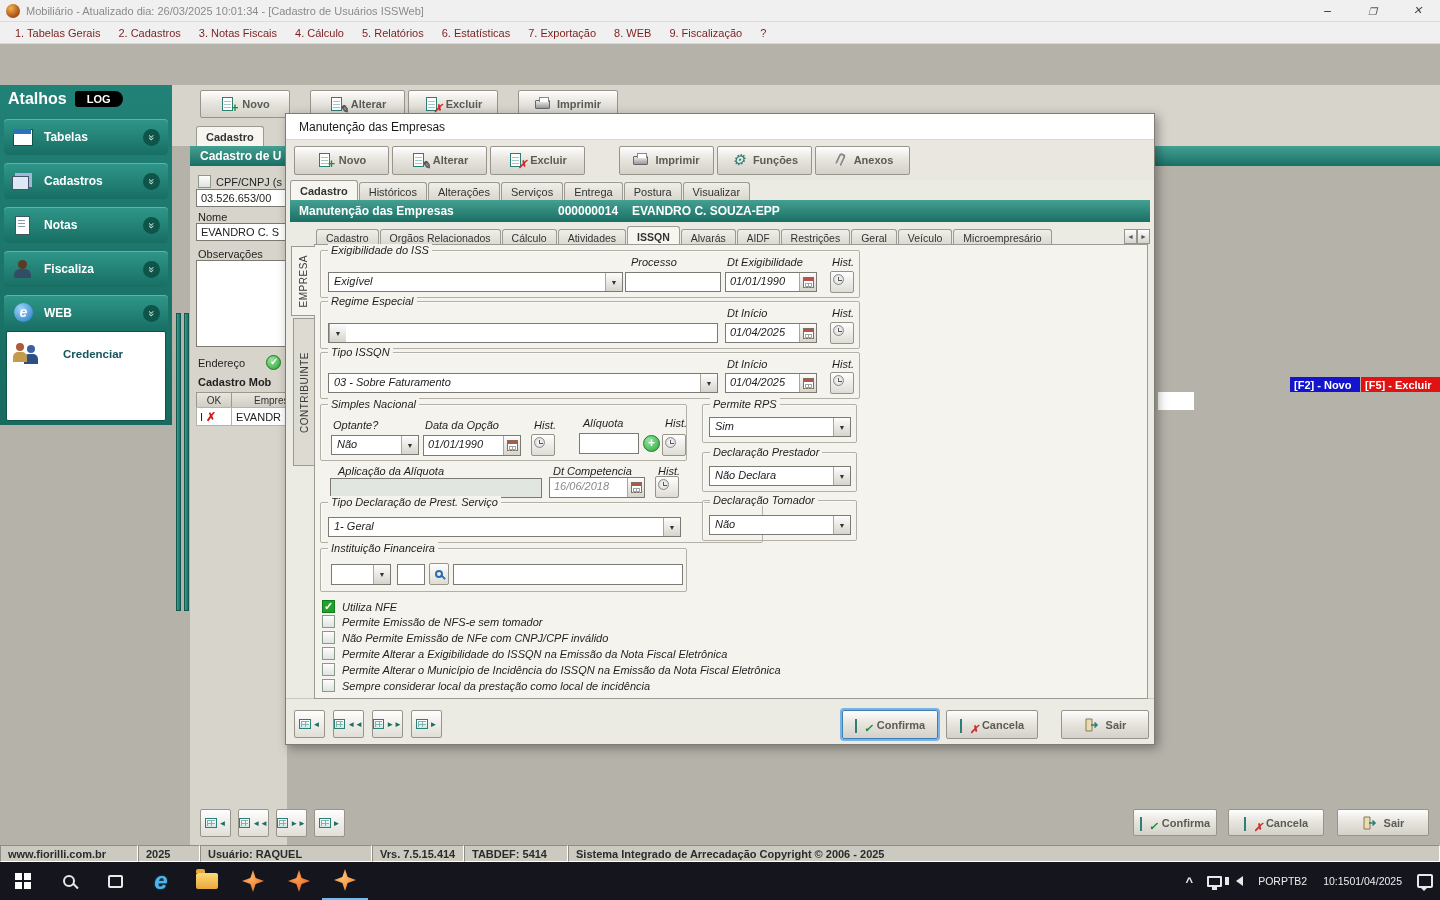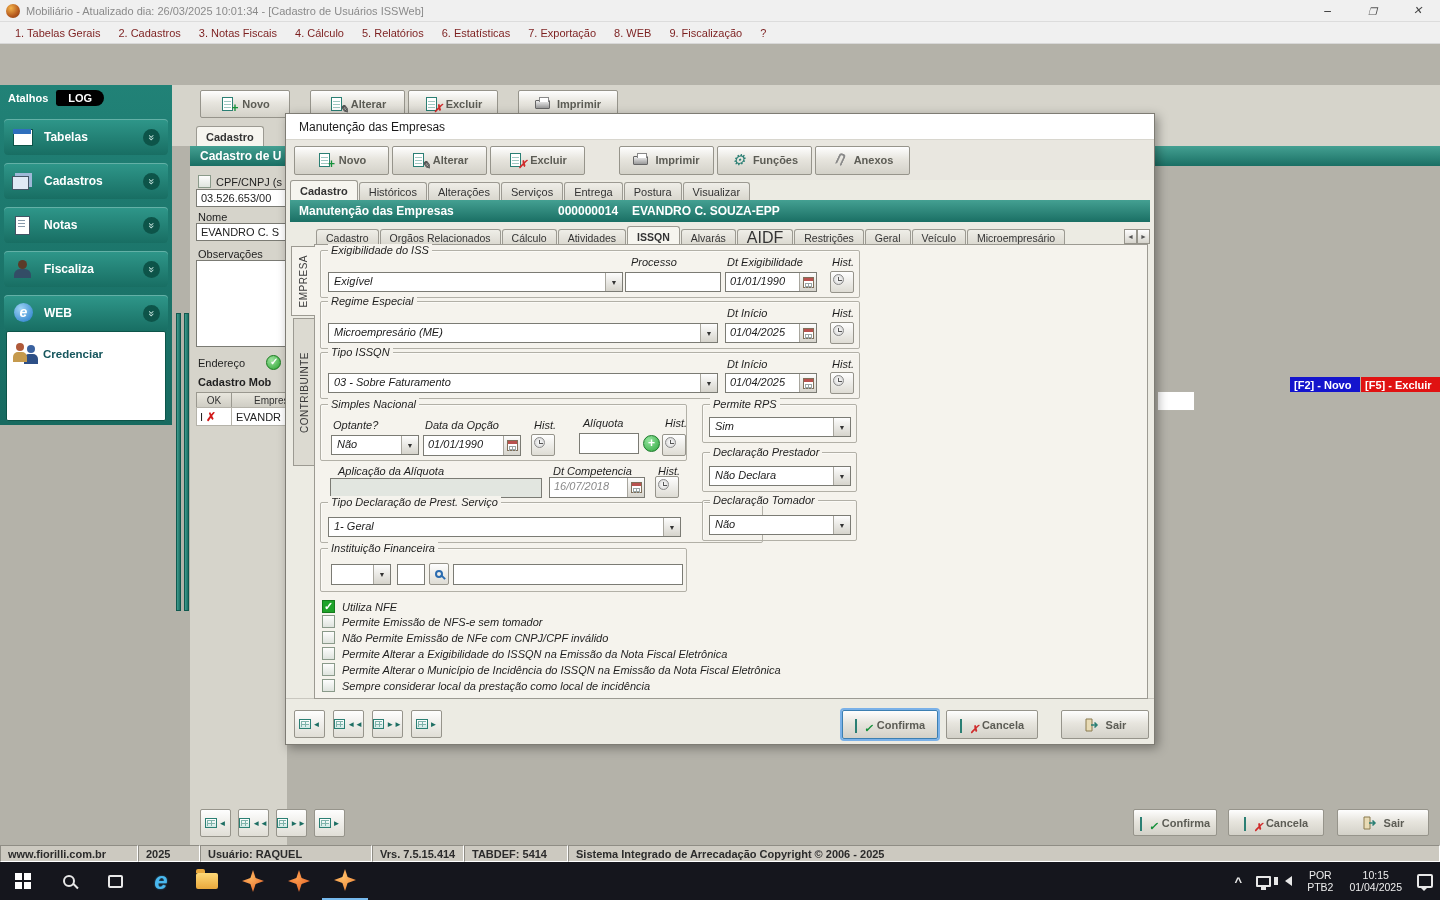--- a/index.html
+++ b/index.html
@@ -33,38 +33,38 @@
   .buildings{position:absolute;right:0;top:0;width:118px;height:41px;background:#0b1c3a;overflow:hidden}
   .bld{position:absolute;bottom:0;background:#17355f}
   .bld.w{background-image:repeating-linear-gradient(to bottom,rgba(190,220,255,.75) 0 2px,transparent 2px 5px),repeating-linear-gradient(to right,rgba(190,220,255,.55) 0 2px,transparent 2px 5px)}
   .power-btn{position:absolute;right:10px;top:7px;width:26px;height:26px;border-radius:50%;background:radial-gradient(circle at 35% 30%,#ff8a7a,#d31a0e 60%,#8e0b05);border:2px solid #f3d9d2;box-shadow:0 1px 3px rgba(0,0,0,.5);cursor:pointer}
   .power-btn::before{content:"";position:absolute;left:7px;top:7px;width:8px;height:8px;border:2px solid #fff;border-radius:50%;border-top-color:transparent}
   .power-btn::after{content:"";position:absolute;left:10px;top:4px;width:2px;height:6px;background:#fff}
 
   
   .sidebar{position:absolute;left:0;top:85px;width:172px;height:340px;background:linear-gradient(180deg,#218277,#176a60)}
   .side-top{position:absolute;left:8px;top:5px;display:flex;align-items:center;gap:8px}
-  .atalhos{color:#fff;font-weight:bold;font-size:11px}
+  .atalhos{color:#fff;font-weight:bold;font-size:16px}
   .logbadge{background:#000;color:#fff;font-weight:bold;font-size:11px;padding:2px 12px;border-radius:3px 10px 10px 3px;cursor:pointer}
   .side-item{position:absolute;left:4px;width:164px;height:36px;border-radius:4px;background:linear-gradient(180deg,#2f978a,#186e63);box-shadow:inset 0 1px 0 rgba(255,255,255,.25);display:flex;align-items:center;padding:0 8px;cursor:pointer}
   .side-item .lab{color:#fff;font-weight:bold;font-size:12px;margin-left:10px}
   .chev{margin-left:auto;width:17px;height:17px;border-radius:50%;background:#0d5449;color:#cfe9e4;display:flex;align-items:center;justify-content:center}
   .chev::before{content:"»";transform:rotate(90deg);font-size:11px;line-height:1}
   .si-ic{width:22px;height:20px;position:relative;flex:none}
   .si-tab::before{content:"";position:absolute;left:1px;top:2px;width:18px;height:15px;background:#fff;border:1px solid #0d5449}
   .si-tab::after{content:"";position:absolute;left:1px;top:2px;width:18px;height:5px;background:#2f6fbd}
   .si-cad::before{content:"";position:absolute;left:0;top:5px;width:15px;height:12px;background:#dfe9f5;border:1px solid #456;box-shadow:3px -3px 0 #9fb8d8}
   .si-not::before{content:"";position:absolute;left:3px;top:1px;width:13px;height:17px;background:#fff;border:1px solid #456}
   .si-not::after{content:"";position:absolute;left:6px;top:5px;width:7px;height:8px;background:repeating-linear-gradient(to bottom,#89a 0 1px,transparent 1px 3px)}
   .si-fis::before{content:"";position:absolute;left:6px;top:1px;width:9px;height:9px;border-radius:50%;background:#5b3a28}
   .si-fis::after{content:"";position:absolute;left:2px;top:10px;width:17px;height:9px;border-radius:6px 6px 0 0;background:#334d66}
   .si-web::before{content:"e";position:absolute;left:2px;top:0;width:19px;height:19px;border-radius:50%;background:radial-gradient(circle at 35% 30%,#9fd4f5,#1f78c8);color:#fff;font-weight:bold;font-style:italic;font-size:14px;text-align:center;line-height:18px}
   .web-panel{position:absolute;left:6px;top:246px;width:160px;height:90px;background:#fff;border:1px solid #0d5449;border-radius:2px}
   .wp-row{display:flex;align-items:center;height:44px;padding:0 6px;cursor:pointer}
-  .wp-row .lab{font-weight:bold;color:#15555c;font-size:11.5px;margin-left:0}
+  .wp-row .lab{font-weight:bold;color:#15555c;font-size:11.5px;margin-left:20px}
   .wp-ic{width:30px;height:28px;position:relative;flex:none}
   .wp-cred::before{content:"";position:absolute;left:3px;top:3px;width:8px;height:8px;border-radius:50%;background:#b05a3a;box-shadow:11px 2px 0 #3a62a0}
   .wp-cred::after{content:"";position:absolute;left:0;top:12px;width:14px;height:10px;border-radius:5px 5px 0 0;background:#c59a4d;box-shadow:11px 2px 0 #2d4f86}
   .wp-not::before{content:"";position:absolute;left:1px;top:8px;width:22px;height:14px;background:linear-gradient(#f7d98a,#dca93f);border:1px solid #9a7a2a;border-radius:2px}
   .wp-not::after{content:"";position:absolute;left:6px;top:3px;width:13px;height:9px;background:#fff;border:1px solid #889}
 
   
   .btn{position:absolute;display:flex;align-items:center;justify-content:center;gap:6px;background:linear-gradient(180deg,#fefefe,#e7e5de 45%,#d3d1c8);border:1px solid #96948b;border-radius:2px;font-weight:bold;color:#5c5c55;font-size:11px;cursor:pointer}
   .ic{position:relative;width:16px;height:16px;flex:none}
   .pc-doc{position:absolute;left:2px;top:1px;width:11px;height:14px;background:#fff;border:1px solid #2b7f74}
@@ -163,21 +163,21 @@
   .tk-folder{position:relative;width:22px;height:16px;background:linear-gradient(#ffd977,#e9a83c);border-radius:2px}
   .tk-folder::before{content:"";position:absolute;left:0;top:-4px;width:9px;height:4px;background:#e9a83c;border-radius:2px 2px 0 0}
   .tk-star{width:22px;height:22px;clip-path:polygon(50% 0,62% 36%,100% 50%,62% 64%,50% 100%,38% 64%,0 50%,38% 36%)}
   .tray{margin-left:auto;display:flex;align-items:center;height:38px}
   .tray-it{color:#e8e8e8;display:flex;align-items:center;justify-content:center;height:38px;padding:0 7px;cursor:pointer}
   .tk-chev::before{content:"^";font-size:13px;font-weight:bold}
   .tk-mon{width:15px;height:11px;border:2px solid #e8e8e8;border-radius:1px;position:relative}
   .tk-mon::after{content:"";position:absolute;left:3px;bottom:-5px;width:5px;height:3px;background:#e8e8e8}
   .tk-spk{width:0;height:0;border-top:5px solid transparent;border-bottom:5px solid transparent;border-right:7px solid #e8e8e8;position:relative}
   .tk-spk::before{content:"";position:absolute;left:-11px;top:-4px;width:4px;height:8px;background:#e8e8e8}
-  .tk-txt2{display:flex;flex-direction:column;align-items:center;justify-content:center;color:#eee;font-size:10.5px;line-height:12px;padding:0 8px;cursor:pointer}
+  .tk-txt2{display:flex;flex-direction:row;align-items:center;justify-content:center;color:#eee;font-size:10.5px;line-height:12px;padding:0 8px;cursor:pointer}
   .tk-note{width:16px;height:14px;border:2px solid #e8e8e8;border-radius:2px;position:relative}
   .tk-note::after{content:"";position:absolute;left:1px;bottom:-5px;border-left:4px solid transparent;border-right:4px solid transparent;border-top:4px solid #e8e8e8}
 </style>
 </head>
 <body>
 
 <div class="screen">
 
   <div class="titlebar">
     <span class="app-ic"></span>
@@ -410,21 +410,21 @@
       <span style="position:absolute;left:342px">EVANDRO C. SOUZA-EPP</span>
     </div>
 
     <div class="tabrow" style="left:30px;top:113px;height:19px">
       <div class="tab" style="height:17px;font-size:10.5px">Cadastro</div>
       <div class="tab" style="height:17px;font-size:10.5px">Orgãos Relacionados</div>
       <div class="tab" style="height:17px;font-size:10.5px">Cálculo</div>
       <div class="tab" style="height:17px;font-size:10.5px">Atividades</div>
       <div class="tab active" style="font-size:10.5px">ISSQN</div>
       <div class="tab" style="height:17px;font-size:10.5px">Alvarás</div>
-      <div class="tab" style="height:17px;font-size:16px">AIDF</div>
+      <div class="tab" style="height:17px;font-size:10px">AIDF</div>
       <div class="tab" style="height:17px;font-size:10.5px">Restrições</div>
       <div class="tab" style="height:17px;font-size:10.5px">Geral</div>
       <div class="tab" style="height:17px;font-size:10.5px">Veículo</div>
       <div class="tab" style="height:17px;font-size:10.5px">Microempresário</div>
     </div>
     <div class="scrollmini" style="left:838px;top:115px">◄</div>
     <div class="scrollmini" style="left:851px;top:115px">►</div>
 
     <div class="vtab active" style="left:5px;top:132px;width:24px;height:70px">
       <span>EMPRESA</span>
@@ -452,21 +452,20 @@
         </div>
         <span class="lbl" style="left:511px;top:5px">Hist.</span>
         <div class="histbtn" style="left:509px;top:20px">
             <i class="pc-hist"></i>
           </div>
       </div>
 
       <div class="grp" style="left:5px;top:56px;width:540px;height:48px">
         <span class="grp-t">Regime Especial</span>
         <div class="dd" style="left:7px;top:21px;width:390px;height:20px">
-          <span class="dd-val">Microempresário (ME)</span>
           <span class="dd-arrow"></span>
         </div>
         <span class="lbl" style="left:406px;top:5px">Dt Início</span>
         <div class="df" style="left:404px;top:21px;width:92px;height:20px">
           <span class="df-val">01/04/2025</span>
           <span class="df-btn calbtn">
               <i class="pc-cal"></i>
             </span>
         </div>
         <span class="lbl" style="left:511px;top:5px">Hist.</span>
@@ -526,21 +525,21 @@
         <div class="dd" style="left:6px;top:12px;width:142px;height:20px">
           <span class="dd-val">Sim</span>
           <span class="dd-arrow"></span>
         </div>
       </div>
 
       <span class="lbl" style="left:23px;top:220px">Aplicação da Alíquota</span>
       <div class="inp dis" style="left:15px;top:233px;width:212px;height:20px"></div>
       <span class="lbl" style="left:238px;top:220px">Dt Competencia</span>
       <div class="df" style="left:234px;top:232px;width:96px;height:21px">
-        <span class="df-val" style="color:#888">16/07/2018</span>
+        <span class="df-val" style="color:#888">16/06/2018</span>
         <span class="df-btn calbtn">
             <i class="pc-cal"></i>
           </span>
       </div>
       <span class="lbl" style="left:343px;top:220px">Hist.</span>
       <div class="histbtn" style="left:340px;top:231px">
           <i class="pc-hist"></i>
         </div>
 
       <div class="grp" style="left:387px;top:207px;width:155px;height:40px">

